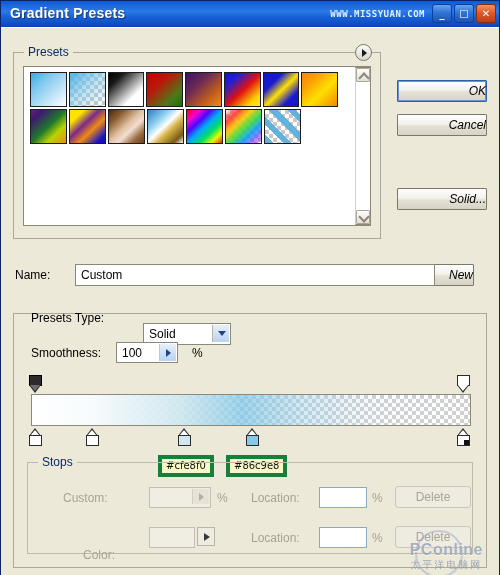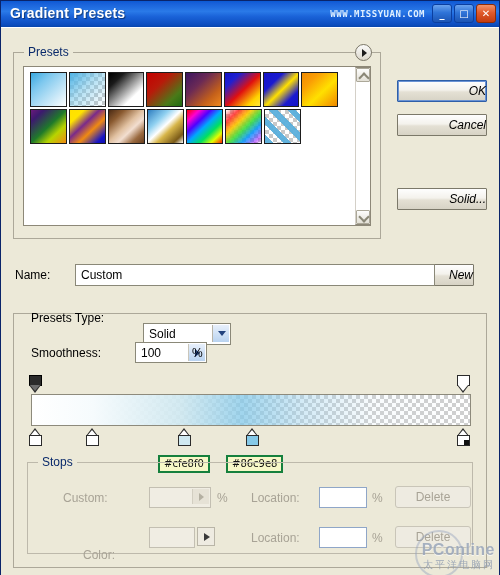--- a/index.html
+++ b/index.html
@@ -188,21 +188,21 @@
     background:linear-gradient(to bottom,#e8f0fb,#b9d3f0);
     border-left:1px solid #b8b4a8;
     box-sizing:border-box;
   }
   .sel-arrow::after{
     content:"";position:absolute;left:5px;top:6px;
     border-top:5px solid #22437e;
     border-left:4px solid transparent;border-right:4px solid transparent;
   }
   #lbl-smooth{left:30px;top:318px;}
-  #smooth-input{left:134px;top:314px;width:72px;height:21px;}
+  #smooth-input{left:115px;top:314px;width:62px;height:21px;}
   .spin-arrow{
     position:absolute;right:1px;top:1px;width:17px;height:17px;
     background:linear-gradient(to bottom,#e8f0fb,#b9d3f0);
     border-left:1px solid #cac6ba;box-sizing:border-box;
   }
   .spin-arrow::after{
     content:"";position:absolute;left:6px;top:5px;
     border-left:5px solid #22437e;
     border-top:4px solid transparent;border-bottom:4px solid transparent;
   }
@@ -260,21 +260,21 @@
   .cstop .box{
     position:absolute;left:0;top:7px;width:13px;height:11px;
     border:1px solid #2b2b2b;background:#fff;box-sizing:border-box;
   }
   .cstop .box .mk{
     position:absolute;right:0px;bottom:0px;width:5px;height:5px;background:#111;
   }
   
   .tip-label{
     position:absolute;
-    background:#f7f7c8;border:2px solid #15803d;
+    background:#f7f7c8;border:4px solid #15803d;
     font-size:10px;color:#111;
     padding:1px 4px;line-height:12px;
     font-family:"DejaVu Sans", sans-serif;
     white-space:nowrap;
     box-sizing:border-box;
   }
   
   #stops-group{left:26px;top:434px;width:446px;height:92px;}
   #stops-group{border-color:#bdb9ab;}
   .dim{color:#a8a396;}
@@ -324,22 +324,22 @@
   #btn-del1{left:394px;top:458px;width:76px;height:22px;}
   #lbl-color{left:82px;top:520px;}
   #color-box{left:148px;top:499px;width:46px;height:21px;}
   #color-arrow{left:196px;top:499px;}
   #lbl-loc2{left:250px;top:503px;}
   #loc2-box{left:318px;top:499px;width:48px;height:21px;}
   #lbl-pct-l2{left:371px;top:503px;}
   #btn-del2{left:394px;top:498px;width:76px;height:22px;}
   
   .wm-bottom{
-    position:absolute;right:4px;bottom:4px;
-    text-align:right;pointer-events:none;opacity:.85;margin-top:28px;
+    position:absolute;right:16px;bottom:4px;
+    text-align:center;pointer-events:none;opacity:.85;margin-top:28px;
   }
   .wm-pc{
     font-size:16px;font-weight:bold;color:#9aa7bb;
     letter-spacing:0.5px;font-family:"Liberation Sans",sans-serif;
     text-shadow:0 1px 0 rgba(255,255,255,.7);
   }
   .wm-pc-cn{
     font-size:10px;color:#8e9bb0;letter-spacing:2px;margin-top:-1px;
   }
   .wm-ring{

